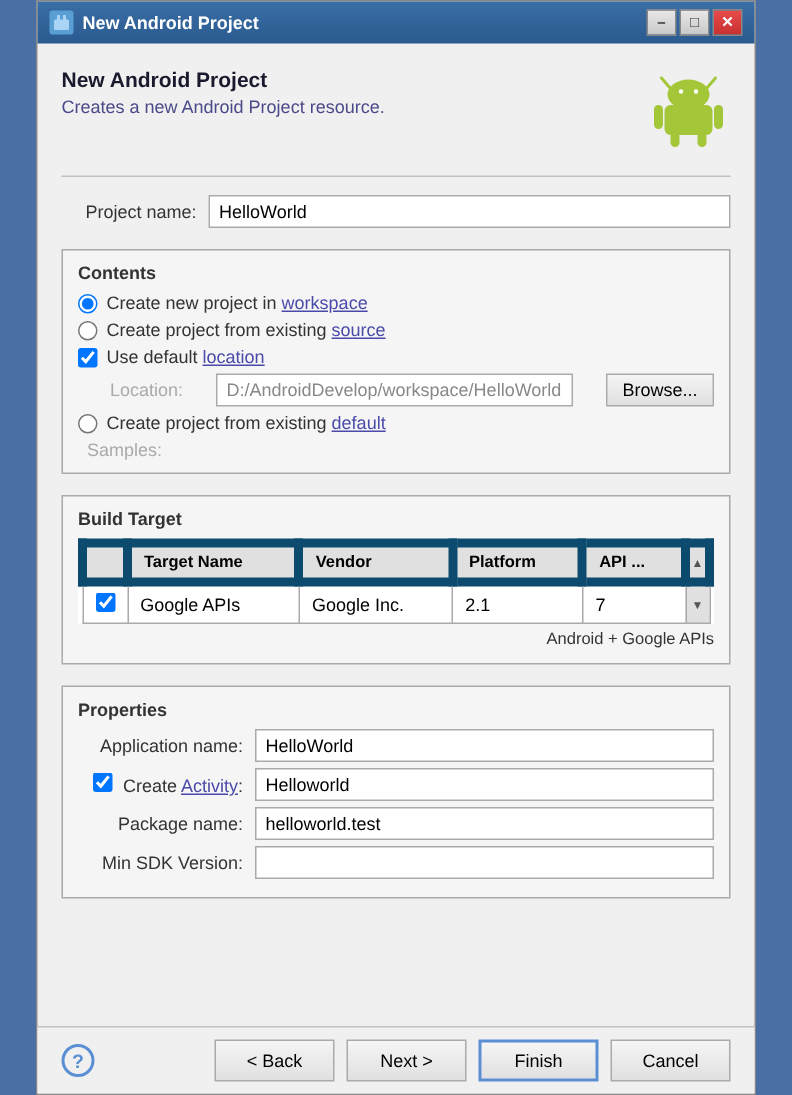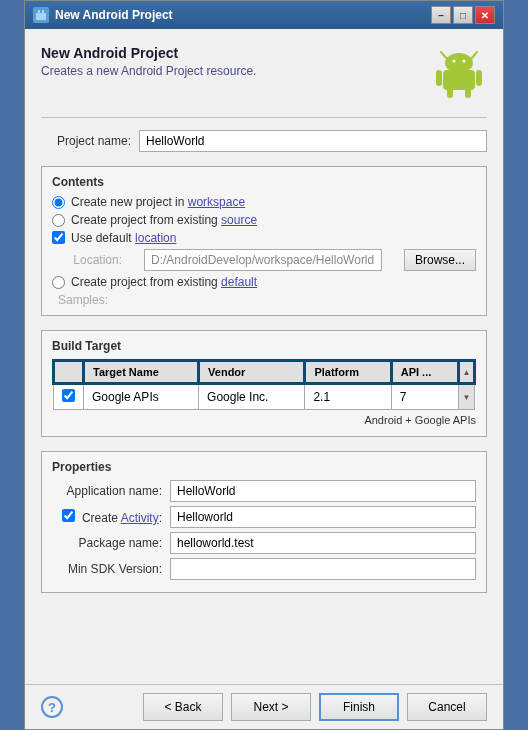--- a/index.html
+++ b/index.html
@@ -227,21 +227,21 @@
     .build-table {
       width: 100%;
       border-collapse: collapse;
       border: 1px solid #aaa;
       background: white;
       margin-bottom: 2px;
     }
 
     .build-table th {
       background: #e0e0e0;
-      border: 3px solid #0c4a6e;
+      border: 6px solid #0c4a6e;
       padding: 4px 8px;
       text-align: left;
       font-weight: bold;
       font-size: 11px;
       margin-top: 36px;
     }
 
     .build-table td {
       border: 1px solid #aaa;
       padding: 4px 8px;
@@ -256,21 +256,21 @@
 
     .api-note {
       font-size: 11px;
       color: #333;
       padding: 2px 0;
       text-align: right;
     }
 
     .checkbox-row {
       display: flex;
-      align-items: flex-start;
+      align-items: flex-end;
       gap: 6px;
       margin-bottom: 4px;
     }
 
     .checkbox-row label {
       color: #333;
     }
 
     .checkbox-row label span.blue {
       color: #4a4aaa;

